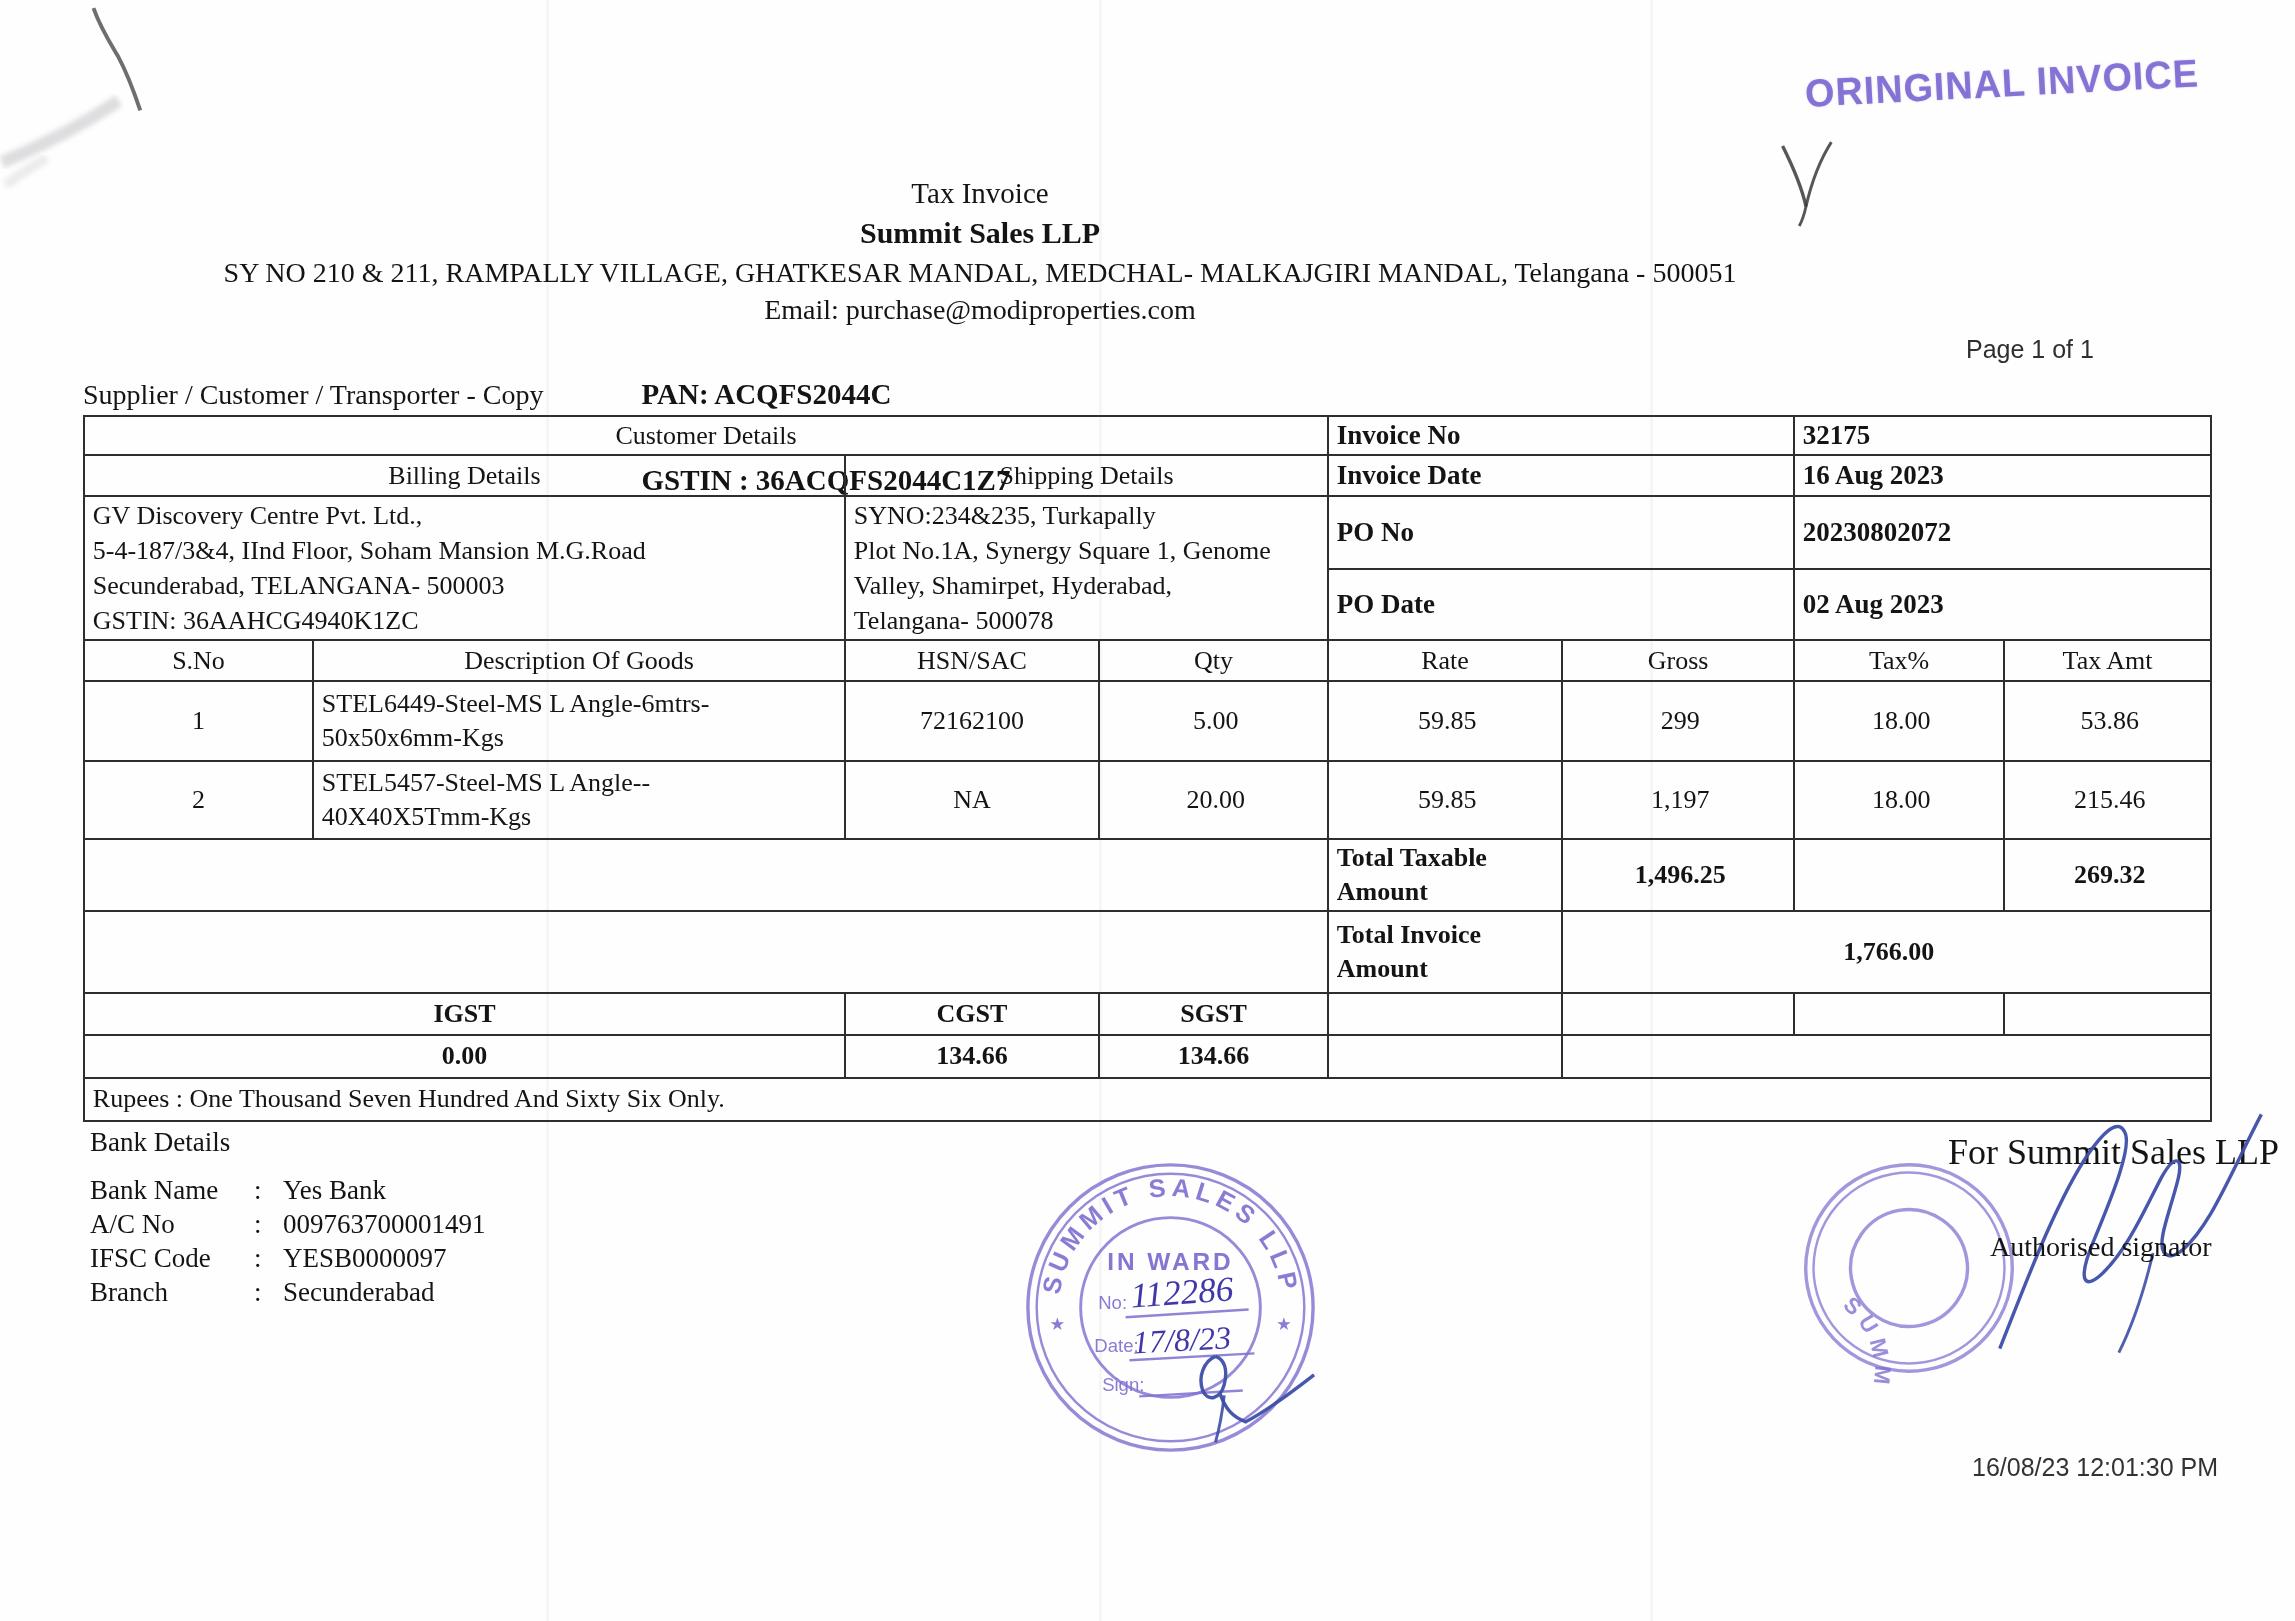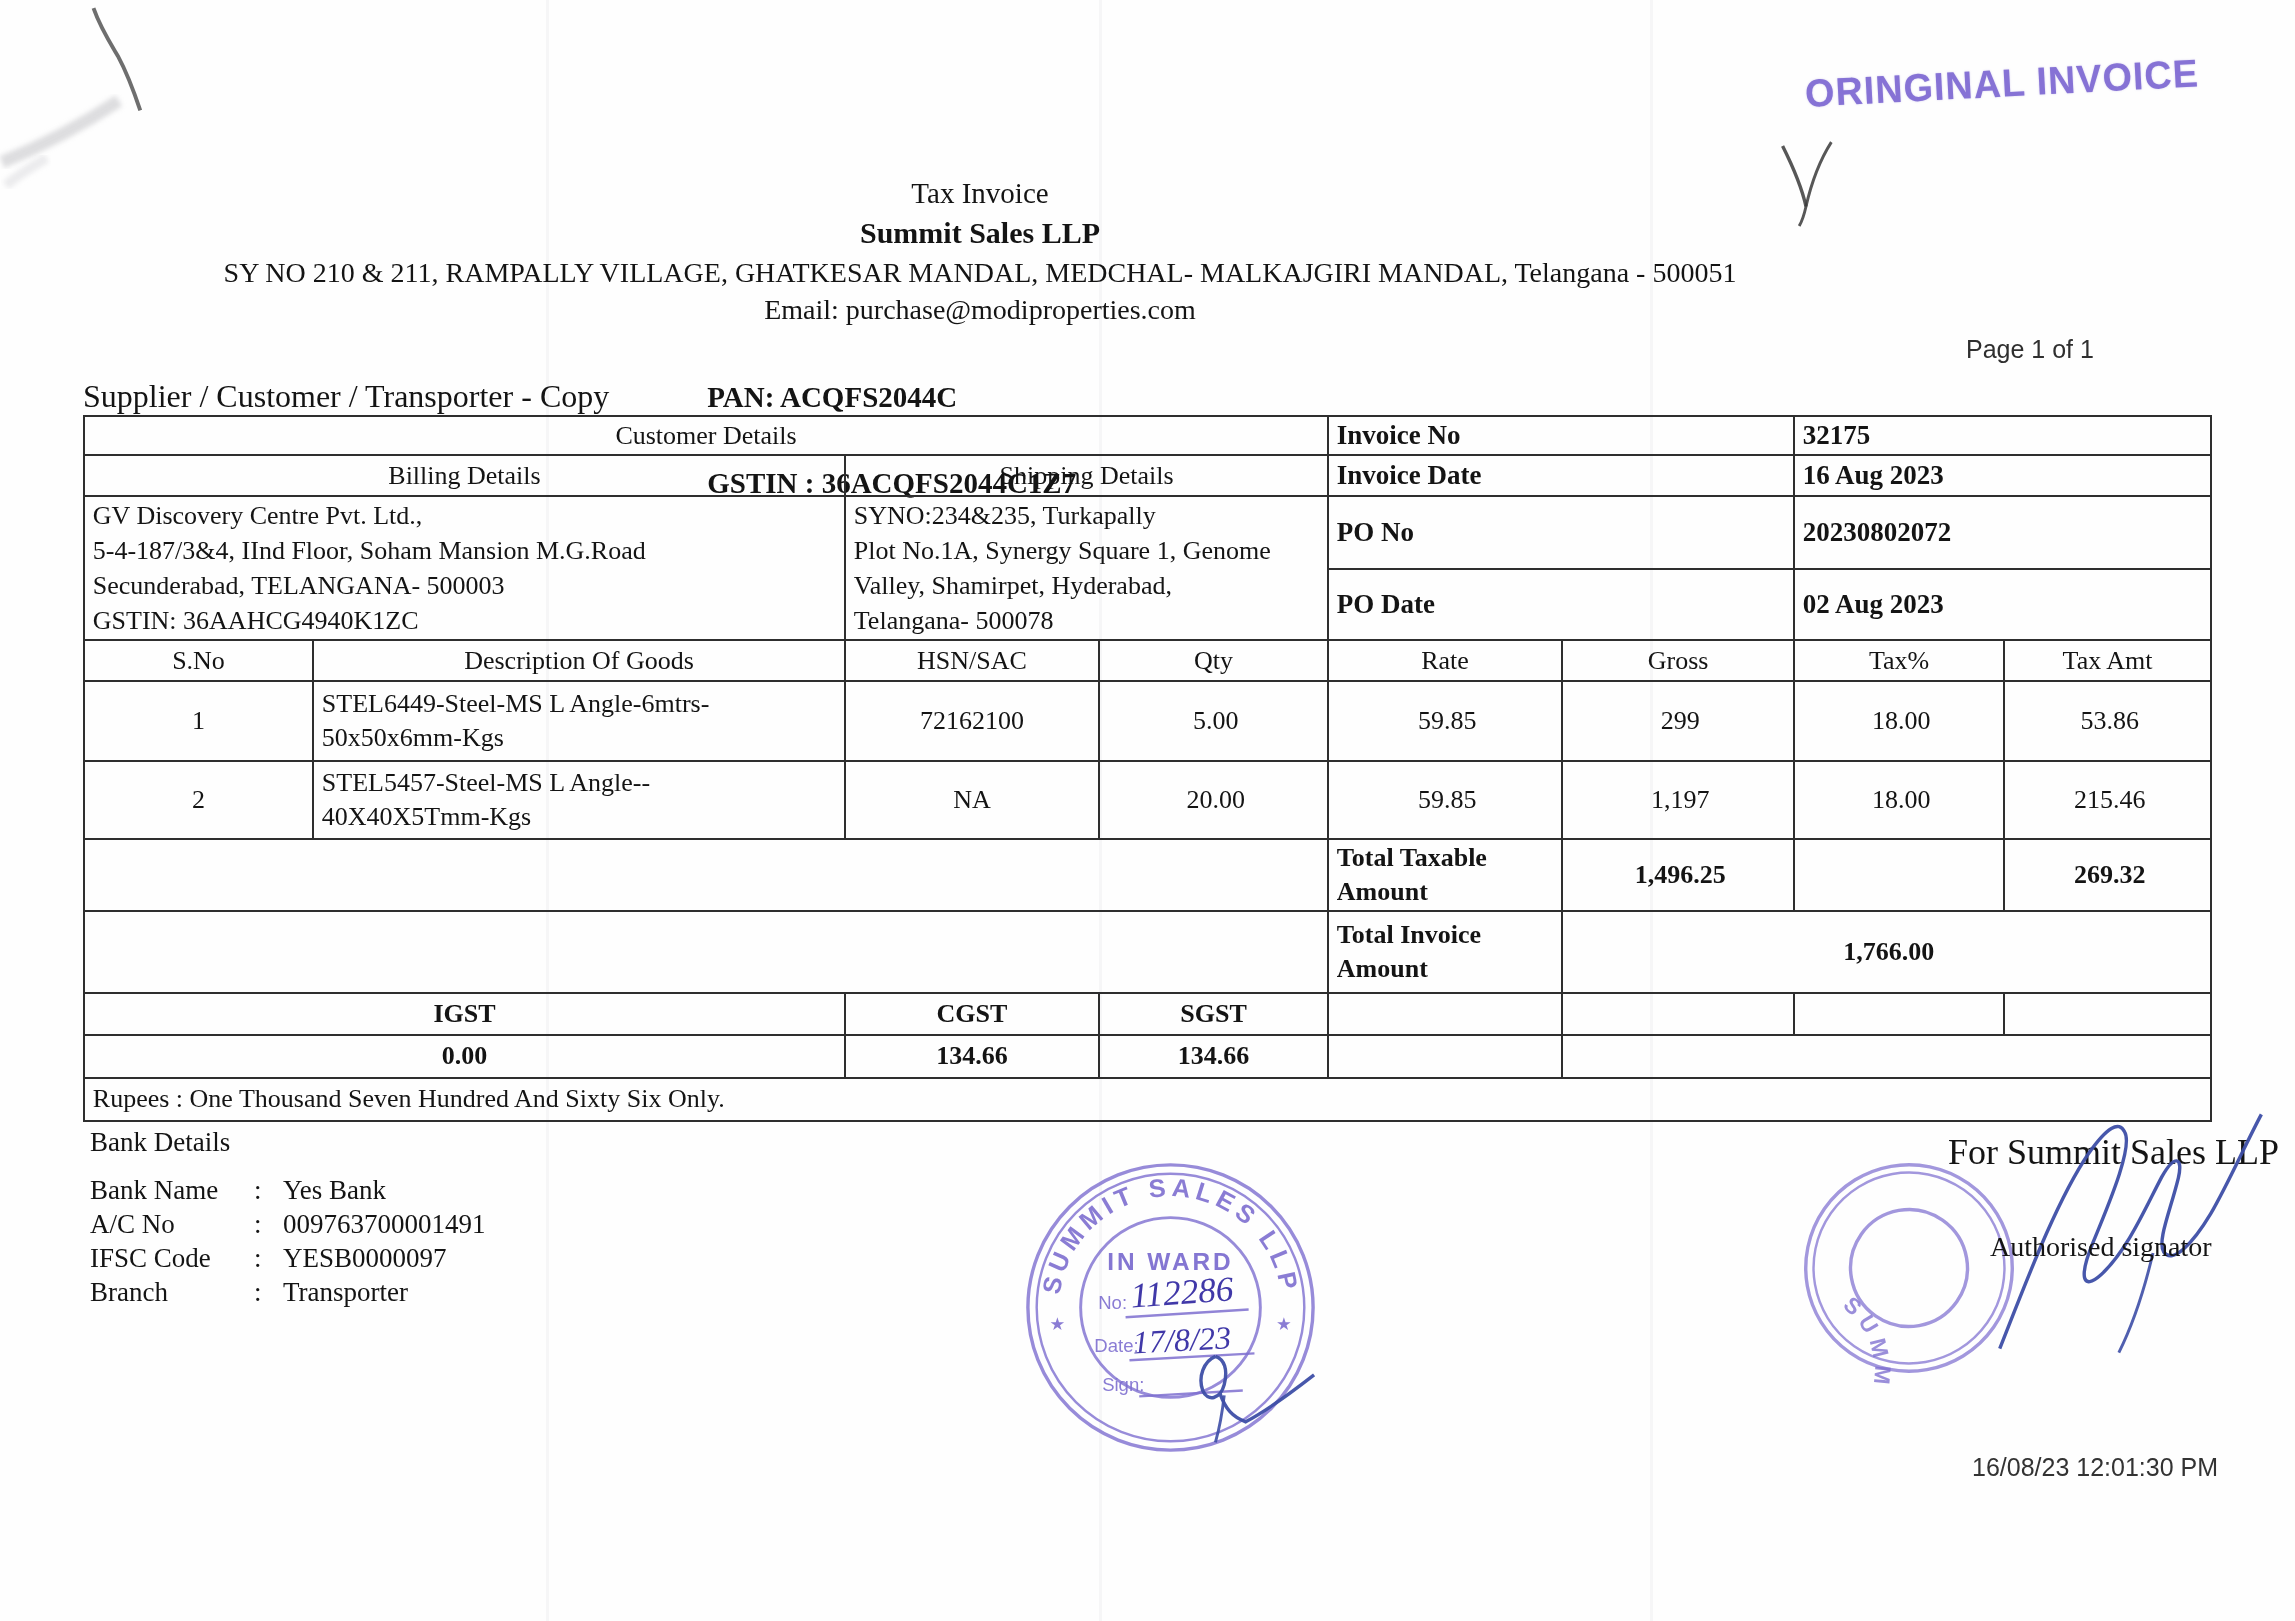--- a/index.html
+++ b/index.html
@@ -11,21 +11,21 @@
   
   .streak{position:absolute;top:0;bottom:0;width:2.9px;background:rgba(60,60,70,0.04);}
   
   #hdr{left:0;top:174px;width:1960px;text-align:center;line-height:1.35;}
   .h-doc{font-size:29px;}
   .h-co{font-size:30px;font-weight:bold;}
   .h-addr{font-size:28px;}
   .h-mail{font-size:28px;}
   #pageind{left:1966px;top:335px;font-family:"Liberation Sans",sans-serif;font-size:25px;color:#2f2f2f;}
   #copyrow{left:83px;top:378px;width:2136px;display:flex;align-items:baseline;}
-  #copylabel{font-size:32px;}
+  #copylabel{font-size:28px;}
   #panblock{margin-left:98px;font-size:29px;font-weight:bold;display:flex;gap:53px;flex-direction:column;}
   
   #origstamp{
     left:1804px;top:72px;transform:rotate(-3deg) scaleX(.97);transform-origin:left top;
     font-family:"Liberation Sans",sans-serif;font-weight:700;font-size:39px;letter-spacing:1px;
     color:rgba(127,106,210,0.92);text-shadow:0 0 2px rgba(127,106,210,0.35);white-space:nowrap;
   }
   
   table#inv{
     position:absolute;left:83px;top:415px;width:2126px;border-collapse:collapse;table-layout:fixed;
@@ -221,21 +221,21 @@
       <span>009763700001491</span>
     </div>
     <div class="brow">
       <span class="bl">IFSC Code</span>
       <span class="bs">:</span>
       <span>YESB0000097</span>
     </div>
     <div class="brow">
       <span class="bl">Branch</span>
       <span class="bs">:</span>
-      <span>Transporter</span>
+      <span>Secunderabad</span>
     </div>
   </div>
 
   <svg class="abs" style="left:1024px;top:1161px" width="293" height="293" viewBox="0 0 300 300">
     <g stroke="#7e6fd0" fill="none" opacity="0.8">
       <circle cx="150" cy="150" r="146" stroke-width="3.5"></circle>
       <circle cx="150" cy="150" r="137" stroke-width="2.5"></circle>
       <circle cx="150" cy="150" r="92" stroke-width="3"></circle>
     </g>
     <defs>

